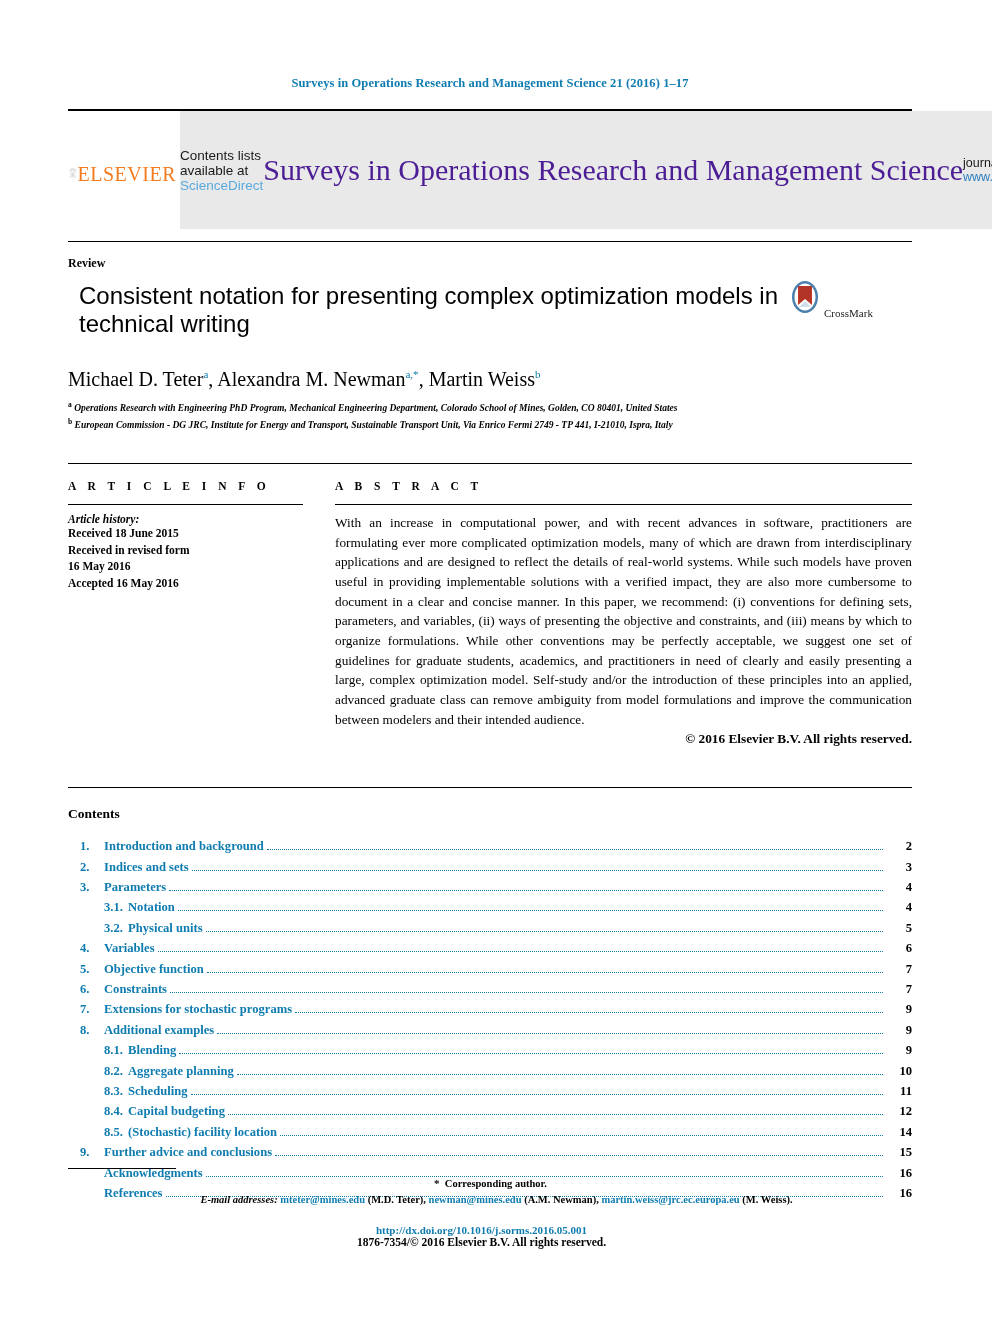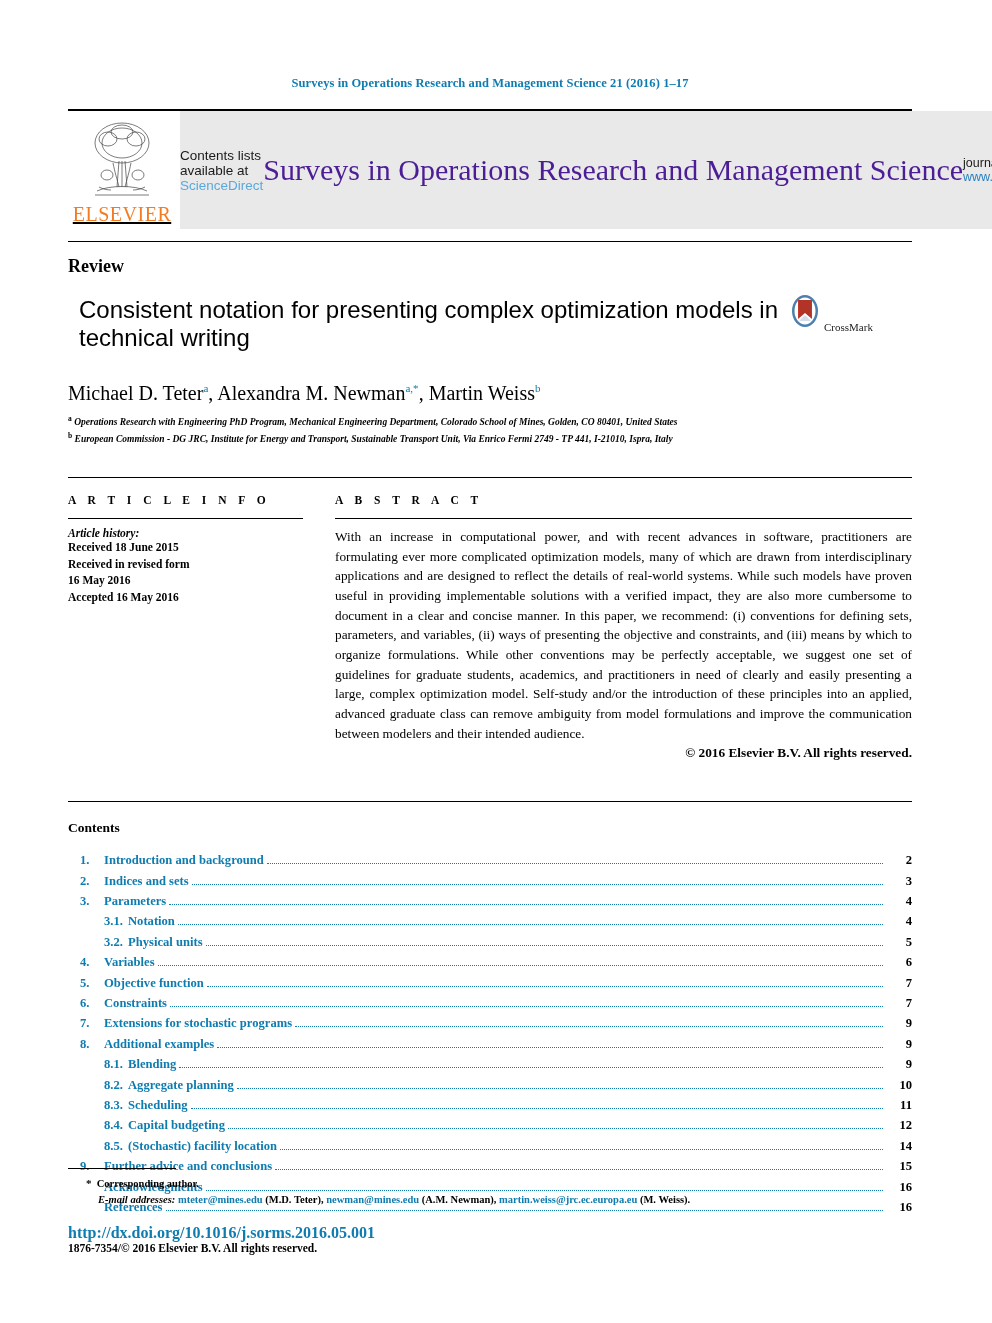--- a/index.html
+++ b/index.html
@@ -41,25 +41,24 @@
     padding-top: 0;
     display: flex;
     align-items: stretch;
     height: 118px;
     margin-top: 2px;
   }
   .elsevier-logo {
     width: 108px;
     flex: 0 0 108px;
     display: flex;
-    flex-direction: column;
+    flex-direction: row;
     align-items: center;
     justify-content: flex-start;
     padding-top: 6px;
-    text-decoration: underline;
   }
   .tree-svg { display:block; }
   .elsevier-word {
     font-family: "Liberation Serif", serif;
     font-size: 20px;
     letter-spacing: 0.5px;
     color: #F47C20;
     font-weight: normal;
     line-height: 1;
     margin-top: 1px;
@@ -104,22 +103,22 @@
     border: 1px solid #cfcfcf;
     background: #f97316;
     position: relative;
     overflow: hidden;
   }
 
   
   .rule-thin { border-top: 1px solid #000; margin-top: 12px; }
   .article-type {
     font-weight: bold;
-    font-size: 18px;
-    margin: 14px 0 8px 0;
+    font-size: 12px;
+    margin: 14px 0 0 0;
     font-family: "Liberation Serif", serif;
   }
   .title-row { display: flex; align-items: flex-start; }
   .paper-title {
     flex: 1 1 auto;
     font-size: 24px;
     line-height: 1.17;
     font-weight: normal;
     margin: 11px;
     max-width: 700px;
@@ -236,35 +235,36 @@
     text-align: right;
     color: #000;
   }
 
   
   .footnote-area {
     position: absolute;
     left: 68px;
     right: 85px;
     top: 1168px;
+    text-align: center;
   }
   .fn-rule { width: 108px; border-top: 1px solid #000; margin-bottom: 6px; }
   .fn-line {
     font-size: 10.5px;
     font-weight: bold;
     line-height: 1.5;
     font-family: "Liberation Serif", serif;
   }
   .fn-line .star { font-size: 11px; }
   .fn-indent { padding-left: 18px; }
   .fn-em { font-style: italic; }
   .link { color: #0f7cb0; }
   .doi-line {
     color: #0f7cb0;
-    font-size: 16px;
+    font-size: 11px;
     font-weight: bold;
     margin-top: 16px;
     font-family: "Liberation Serif", serif;
   }
   .issn-line {
     font-size: 11.5px;
     font-weight: bold;
     font-family: "Liberation Serif", serif;
   }
 </style>

